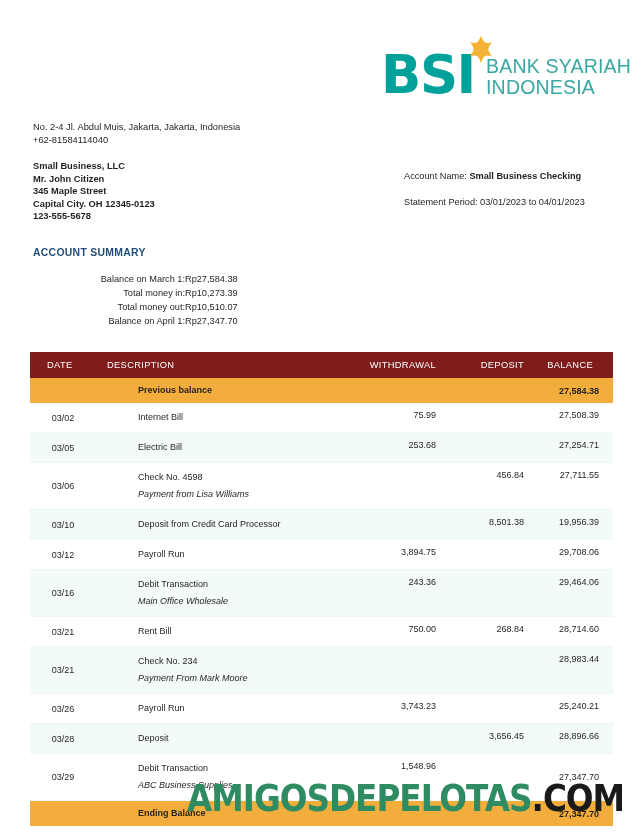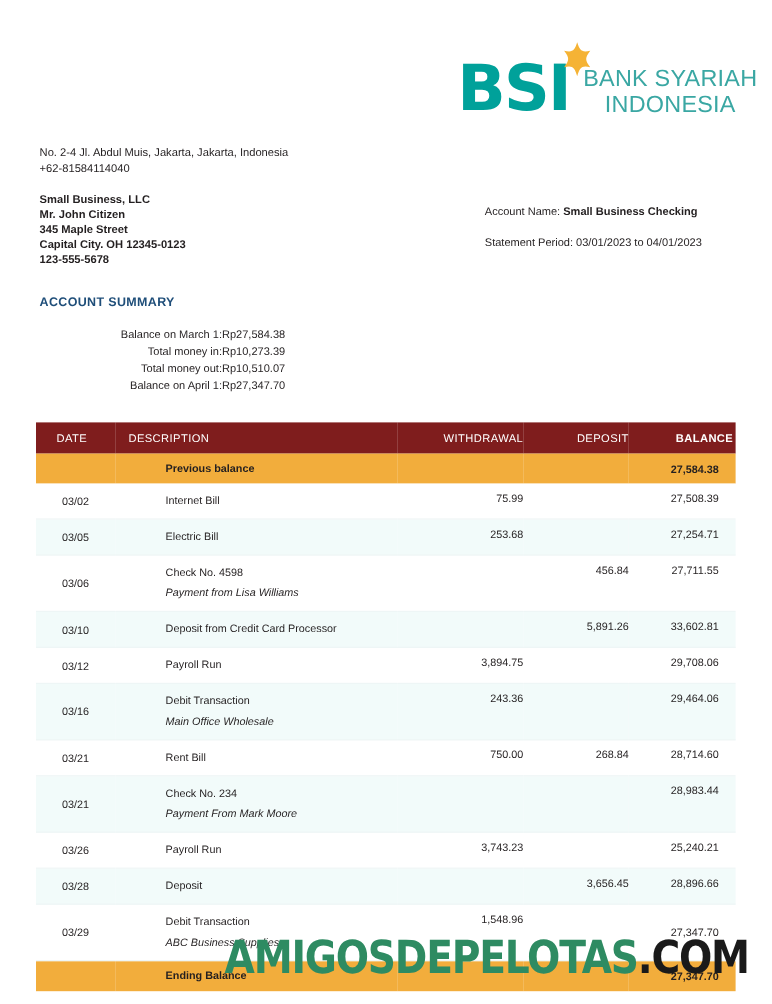--- a/index.html
+++ b/index.html
@@ -47,21 +47,20 @@
   .logo-name {
     position: absolute;
     left: 105px;
     top: 22px;
     color: #3aa7a3;
     font-size: 19.5px;
     line-height: 21px;
     letter-spacing: 0.2px;
     font-family: "Liberation Sans", sans-serif;
     white-space: pre-line;
-    text-align: center;
   }
 
   
   .bank-address {
     position: absolute;
     left: 33px;
     top: 121px;
     font-size: 9.3px;
     line-height: 13px;
     color: #231f20;
@@ -133,21 +132,21 @@
     padding: 8px 0 8px 0;
     text-align: left;
     vertical-align: middle;
     margin-top: 22px;
   }
   .txn-table th.c-date { padding-left: 17px; }
   .txn-table th.c-desc { padding-left: 11px; }
   .txn-table th.c-wd,
   .txn-table th.c-dep,
   .txn-table th.c-bal { text-align: right; }
-  .txn-table th.c-bal { padding-right: 2px; font-weight: bold; }
+  .txn-table th.c-bal { padding-right: 20px; }
 
   .col-date { width: 66px; }
   .col-desc { width: 235px; }
   .col-wd   { width: 105px; }
   .col-dep  { width: 88px; }
   .col-bal  { width: 89px; }
 
   .txn-table td {
     padding: 0;
     font-size: 9px;
@@ -316,22 +315,22 @@
         <td class="cell-date">03/06</td>
         <td class="cell-desc"><span>Check No. 4598</span><span class="sub">Payment from Lisa Williams</span></td>
         <td class="cell-num"></td>
         <td class="cell-num">456.84</td>
         <td class="cell-num cell-bal">27,711.55</td>
       </tr>
       <tr class="row-alt">
         <td class="cell-date">03/10</td>
         <td class="cell-desc"><span>Deposit from Credit Card Processor</span></td>
         <td class="cell-num"></td>
-        <td class="cell-num">5,891.26</td>
-        <td class="cell-num cell-bal">33,602.81</td>
+        <td class="cell-num">8,501.38</td>
+        <td class="cell-num cell-bal">19,956.39</td>
       </tr>
       <tr class="row-plain">
         <td class="cell-date">03/12</td>
         <td class="cell-desc"><span>Payroll Run</span></td>
         <td class="cell-num">3,894.75</td>
         <td class="cell-num"></td>
         <td class="cell-num cell-bal">29,708.06</td>
       </tr>
       <tr class="row-alt two-line">
         <td class="cell-date">03/16</td>

